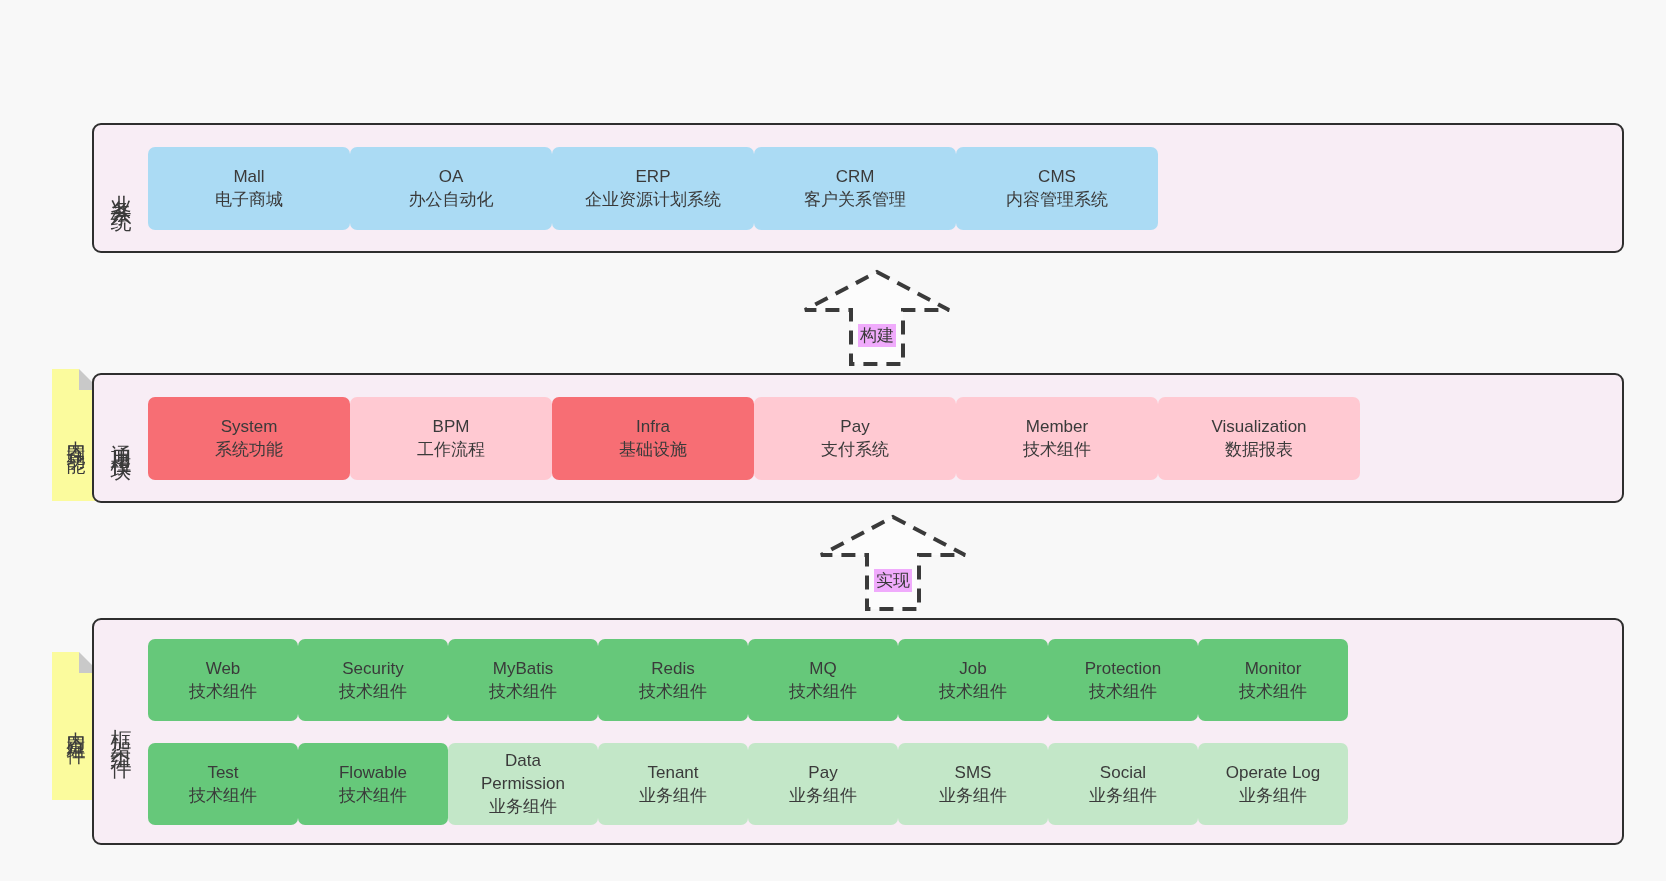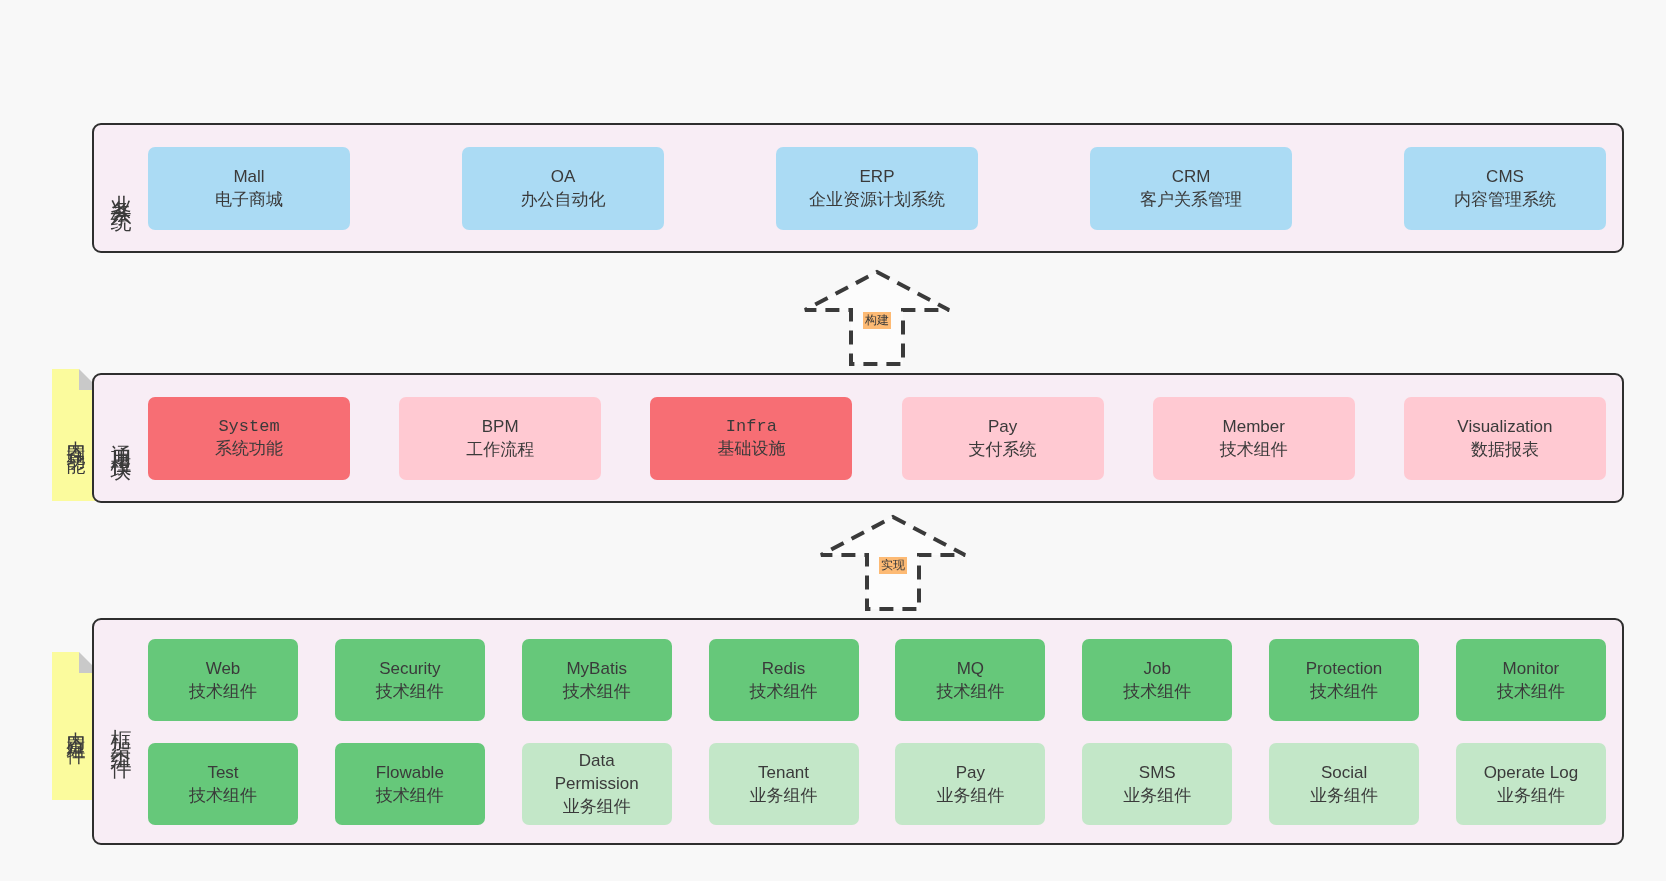--- a/index.html
+++ b/index.html
@@ -35,36 +35,36 @@
     color: var(--text, #3a3a3a);
   }
   .layer-3 .layer-label { letter-spacing: 10px; }
 
   .rows {
     flex: 1;
     display: flex; flex-direction: column; justify-content: center;
     gap: 22px;
     padding-right: 16px;
   }
-  .box-row { display: flex; justify-content: space-between; }
+  .box-row { display: flex; justify-content: flex-start; }
 
   
   .box {
     border-radius: 7px;
     display: flex; flex-direction: column; align-items: center; justify-content: center;
     text-align: center;
     font-size: 17px; line-height: 23px;
     color: var(--text, #3a3a3a);
     padding: 0 20px;
     box-sizing: border-box;
   }
   .layer-1 .box, .layer-2 .box { width: 202px; height: 83px; }
   .layer-3 .box { width: 150px; height: 82px; padding: 0 14px; }
   .box-blue       { background: var(--blue, #abdbf4); }
-  .box-red        { background: var(--red, #f76e74); font-family: Liberation Mono, monospace; }
+  .box-red        { background: var(--red, #f76e74); }
   .box-pink       { background: var(--pink, #ffc9d2); }
   .box-green      { background: var(--green, #66c87a); }
   .box-lightgreen { background: var(--lightgreen, #c3e7c8); }
   .box-title, .box-subtitle { width: 100%; }
 
   
   .note {
     position: absolute;
     left: 52px; width: 48px;
     background: var(--note-bg, #fbfb9d);
@@ -85,23 +85,23 @@
     border-color: var(--page-bg, #f8f8f8) var(--page-bg, #f8f8f8) var(--note-fold, #c9c9c9) transparent;
   }
 
   
   .arrow { position: absolute; width: 150px; height: 100px; z-index: 0; }
   .arrow-1 { left: 802px; top: 268px; }
   .arrow-2 { left: 818px; top: 513px; }
   .arrow svg { display: block; width: 150px; height: 100px; }
   .arrow-label {
     position: absolute;
-    left: 50%; top: 44px; transform: translateX(-50%);
-    background: #fdba74;
-    font-size: 12px;
+    left: 50%; top: 56px; transform: translateX(-50%);
+    background: #f0abfc;
+    font-size: 17px;
     color: var(--text, #3a3a3a);
     white-space: nowrap;
     padding: 0 2px;
   }
 </style>
 </head>
 <body style="--page-bg: #f8f8f8; --container-bg: #f8edf5; --container-border: #2e2e2e; --blue: #abdbf4; --red: #f76e74; --pink: #ffc9d2; --green: #66c87a; --lightgreen: #c3e7c8; --note-bg: #fbfb9d; --note-fold: #c9c9c9; --text: #3a3a3a; --arrow-stroke: #3a3a3a; --arrow-fill: #fcfcfc;">
 
 <div class="canvas">
 

